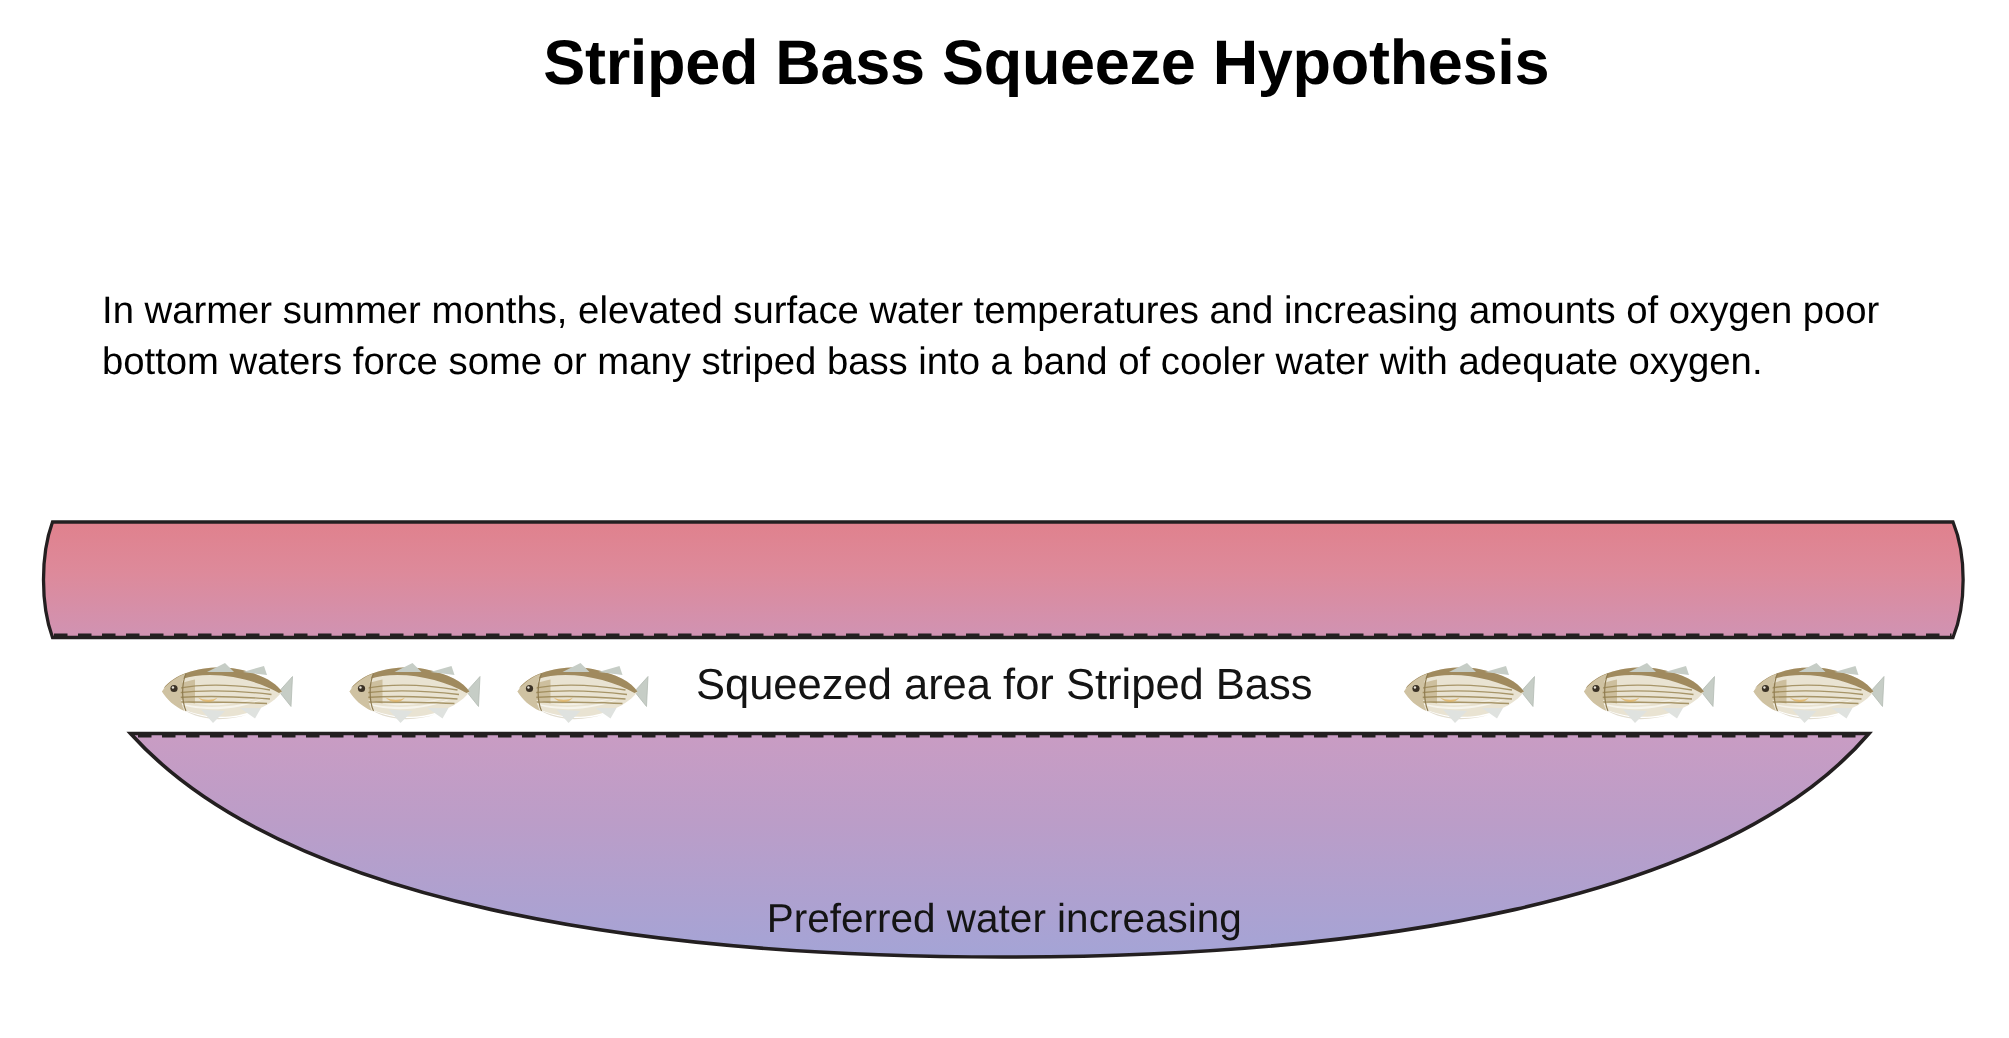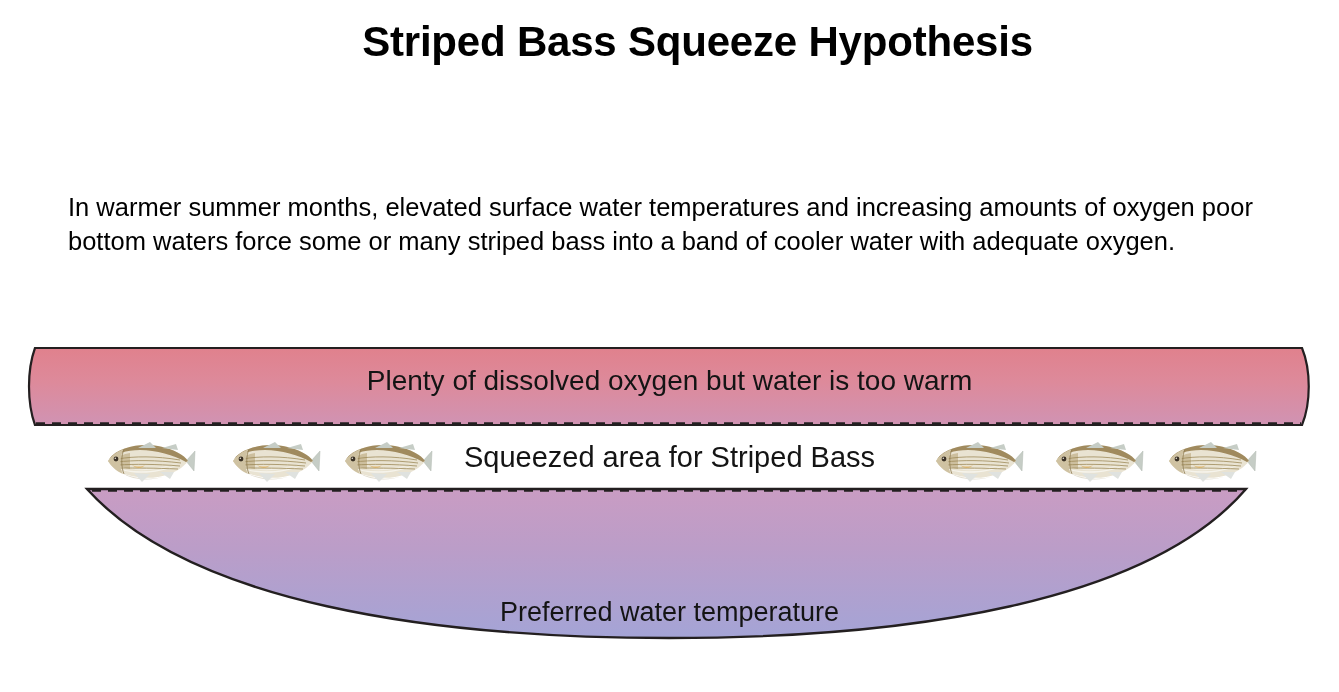--- a/index.html
+++ b/index.html
@@ -135,21 +135,20 @@
     <line x1="36" y1="88.5" x2="1301" y2="88.5" stroke="#231f20" stroke-width="2.4" stroke-dasharray="9 7"></line>
 
     <path d="M 87 154
              C 190 268, 430 303, 669 303
              C 908 303, 1148 268, 1246 154
              Z" fill="url(#coldGrad)" stroke="#231f20" stroke-width="2.4"></path>
 
     <line x1="92" y1="155.5" x2="1241" y2="155.5" stroke="#231f20" stroke-width="2.4" stroke-dasharray="9 7"></line>
   </svg>
 
-  <div class="layer-label label-warm">Plenty of dissolved oxygen but water is too warm</div>
 
   <div class="fish-row">
 
     <div class="fish" style="left:100px">
       <svg viewBox="0 0 96 52" xmlns="http://www.w3.org/2000/svg">
         <g>
           <path d="M86 26 L95 16 L94 36 Z" fill="#c6cdc6" stroke="#b0b8b0" stroke-width="0.5"></path>
           <path d="M8 26 C16 12, 40 8, 58 11 C74 14, 84 20, 88 26 C84 32, 74 39, 58 42 C40 45, 16 40, 8 26 Z" fill="#e9e3d2"></path>
           <path d="M9 24 C18 12, 40 8, 58 11 C74 14, 84 20, 88 26 L86 27 C74 20, 56 15, 40 15 C26 15, 15 19, 9 24 Z" fill="#a08a5e"></path>
           <path d="M22 38 C34 46, 52 46, 66 41 C54 45, 36 45, 22 38 Z" fill="#e2ddd0"></path>
@@ -317,17 +316,17 @@
           <path d="M24 14 C21 21, 21 32, 24 39" stroke="#8e7b50" stroke-width="0.8" fill="none"></path>
           <path d="M32 30 C36 32, 42 32, 45 30 C42 34, 36 34, 32 30 Z" fill="#dcae5a" opacity="0.75"></path>
         </g>
       </svg>
     </div>
   </div>
 
   <div class="layer-label label-squeeze">Squeezed area for Striped Bass</div>
 
   <div class="layer-label label-bottom">
-    <div>Preferred water temperature</div>
+    <div>Preferred water increasing</div>
     
   </div>
 
 </div>
 
 </body></html>

